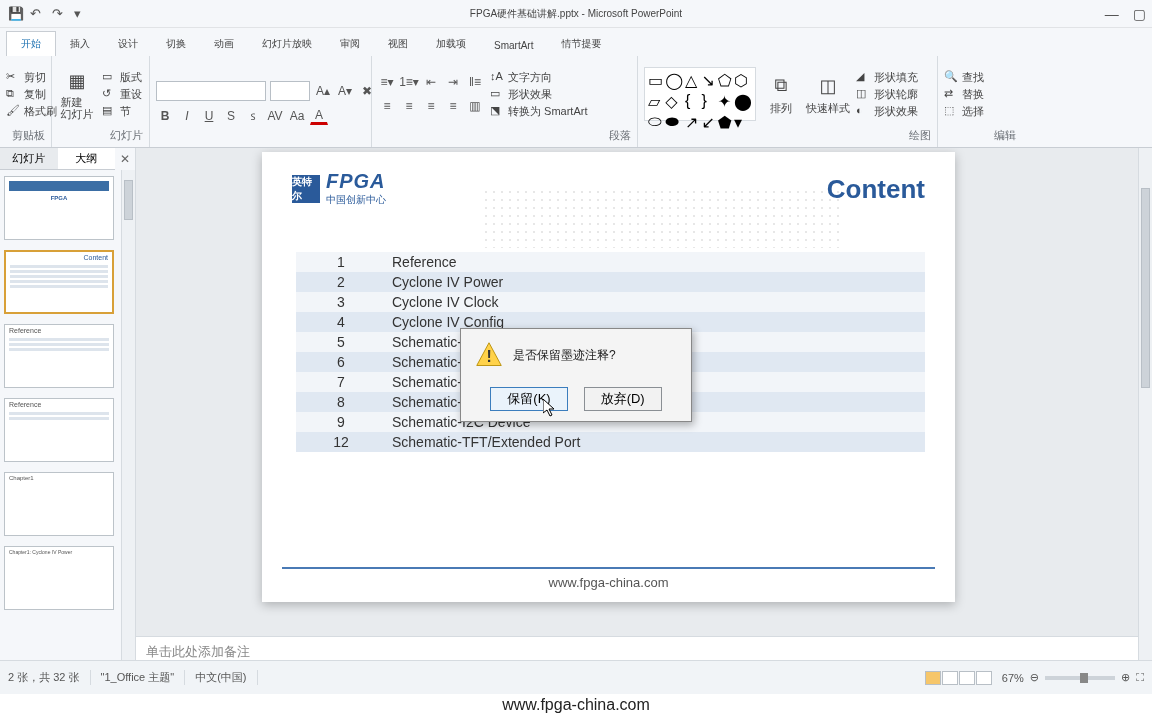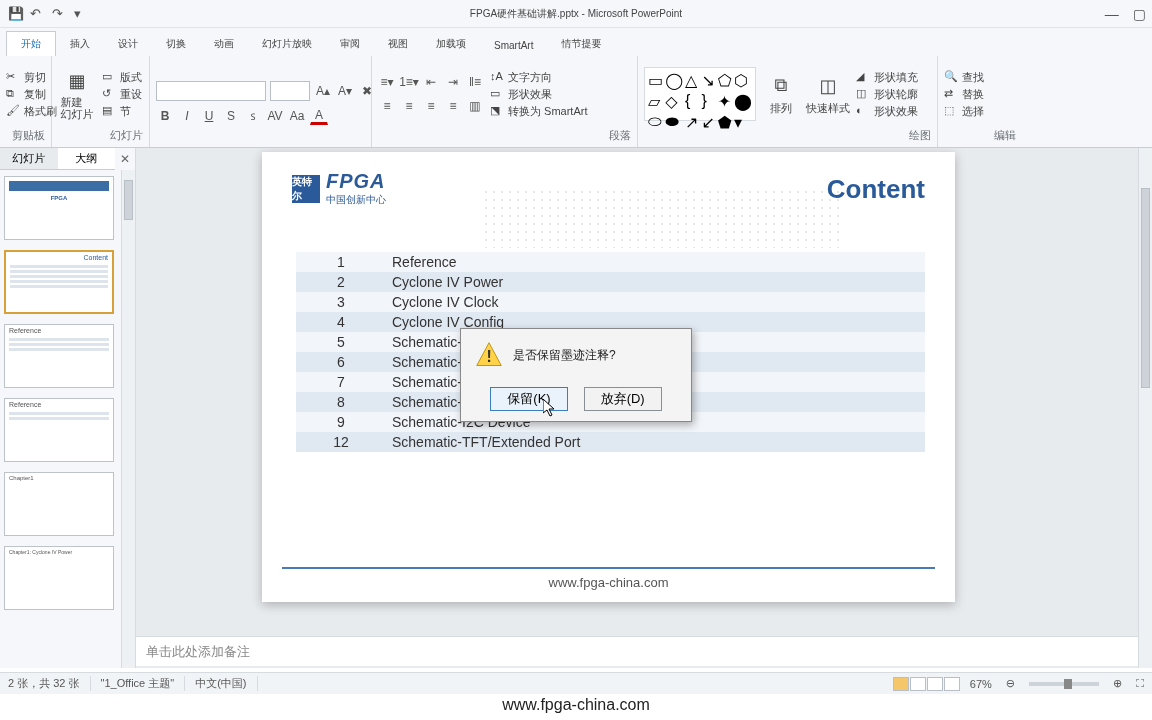--- a/index.html
+++ b/index.html
@@ -76,27 +76,27 @@
 .dialog .dlg-btns { display: flex; justify-content: center; gap: 16px; padding: 6px 10px 10px; }
 .dialog button { font-size: 13px; padding: 2px 16px; border: 1px solid #8a8f94; background: #f2f2f2; cursor: pointer; }
 .dialog button.primary { border: 1px solid #3b7dbd; background: #eaf3fb; }
 
 .notes-pane { position: absolute; left: 0; right: 0; top: 488px; height: 30px; background: #fff; border-top: 1px solid #d6dbe0; padding: 6px 10px; font-size: 13px; color: #888; }
 
 .slide-area .scrollbar-v { right: 0; }
 .slide-area .scrollbar-v .handle { top: 40px; height: 200px; }
 
 
-.statusbar { position: absolute; left: 0; right: 0; bottom: 26px; height: 22px; background: #f1f4f7; border-top: 1px solid #d6dbe0; display: flex; align-items: center; font-size: 11px; color: #555; padding: 0 8px; gap: 10px; }
+.statusbar { position: absolute; left: 0; right: 0; bottom: 26px; height: 34px; background: #f1f4f7; border-top: 1px solid #d6dbe0; display: flex; align-items: center; font-size: 11px; color: #555; padding: 0 8px; gap: 10px; }
 .statusbar .seg { border-right: 1px solid #d6dbe0; padding-right: 10px; }
 .statusbar .flex { flex: 1; }
 .view-btns { display: flex; gap: 1px; }
 .view-btns span { width: 16px; height: 14px; border: 1px solid #b8bfc6; background: #fff; display: inline-block; }
 .view-btns span.active { background: #f6c66a; }
-.zoom { display: flex; align-items: center; gap: 14px; }
+.zoom { display: flex; align-items: center; gap: 6px; }
 .zoom .slider { width: 70px; height: 4px; background: #cdd3d9; position: relative; }
 .zoom .slider::after { content: ''; position: absolute; left: 50%; top: -3px; width: 8px; height: 10px; background: #888; }
 
 
 .bottom-url { position: absolute; left: 0; right: 0; bottom: 0; height: 26px; background: #fff; text-align: center; font-size: 16px; color: #222; padding-top: 2px; }
 
 .cursor { position: absolute; left: 543px; top: 399px; z-index: 200; pointer-events: none; }
 </style>
 </head>
 <body>

